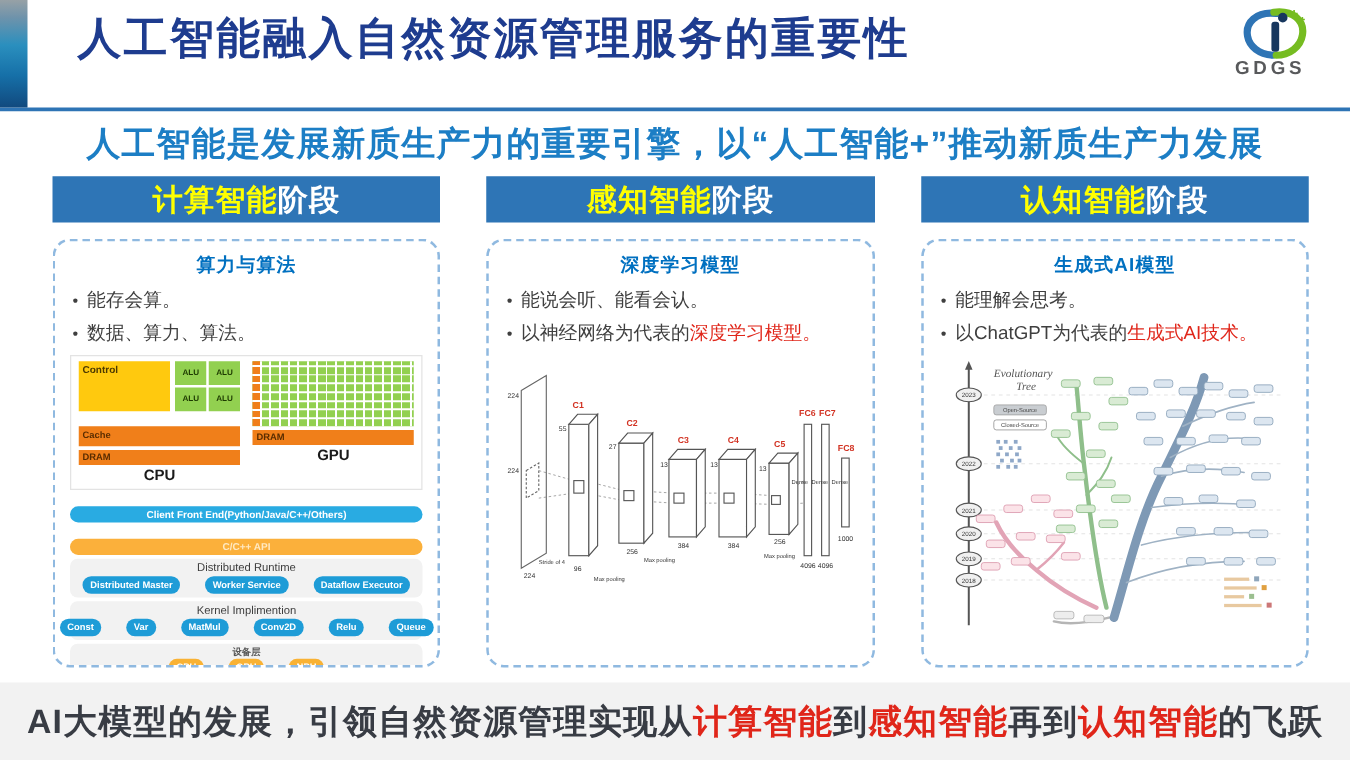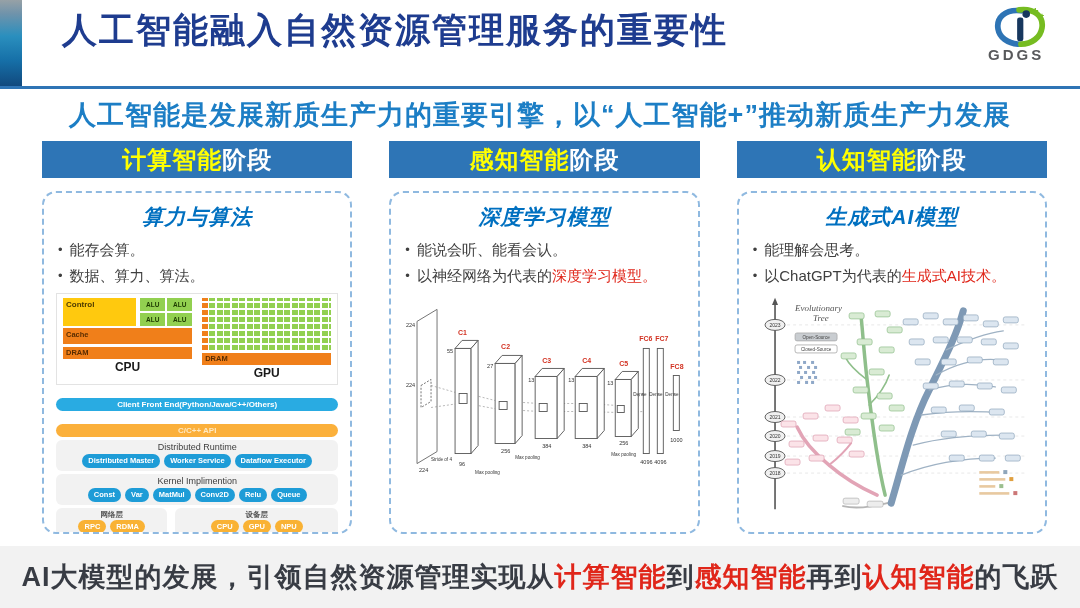--- a/index.html
+++ b/index.html
@@ -21,48 +21,48 @@
 
   
   .row{display:grid;grid-template-columns:1fr 1fr 1fr;column-gap:37px;padding:0 33px 0 42px;}
   .stage-bar{height:37px;background:#2E75B6;display:flex;align-items:center;justify-content:center;
     font-size:24px;font-weight:800;letter-spacing:1px;margin-bottom:13px;}
   .stage-bar .hl{color:#FFFF00;}
   .stage-bar .rest{color:#ffffff;}
 
   .card{height:343px;border:2px dashed #8FB9E0;border-radius:14px;background:#fff;
     padding:8px 12px;box-sizing:border-box;overflow:hidden;}
-  .card-title{text-align:center;color:#0070C0;font-weight:800;font-size:21px;letter-spacing:1px;margin:2px 0 8px;font-style:italic;}
+  .card-title{text-align:center;color:#0070C0;font-weight:800;font-size:15px;letter-spacing:1px;margin:2px 0 8px;}
   .bullet{display:flex;font-size:15px;color:#3F3F3F;line-height:1.5;margin:3px 0;}
   .bullet .dot{margin:0 7px 0 2px;color:#3F3F3F;font-size:13px;line-height:1.7;}
   .red{color:#E0261A;}
 
   
   .diagram{margin-top:6px;}
   .hwpanel{display:flex;gap:10px;border:1px solid #E3E3E3;background:#fff;padding:4px 6px;}
   .hw-col{flex:1;min-width:0;}
-  .hw-top{display:flex;gap:4px;height:28px;}
+  .hw-top{display:flex;gap:4px;height:40px;}
   .ctrl{flex:1.35;background:#FFC90E;color:#4d3a00;font-size:8px;font-weight:700;padding:2px 0 0 3px;box-sizing:border-box;}
   .alus{flex:1;display:grid;grid-template-columns:1fr 1fr;grid-template-rows:1fr 1fr;gap:2px;}
   .alu{background:#92D050;color:#1d3a00;font-size:6.5px;font-weight:700;display:flex;align-items:center;justify-content:center;}
-  .cache{height:16px;margin-top:2px;background:#F07F1A;color:#5a2d00;font-size:7.5px;font-weight:700;padding:2px 0 0 3px;box-sizing:border-box;}
+  .cache{height:16px;margin-top:12px;background:#F07F1A;color:#5a2d00;font-size:7.5px;font-weight:700;padding:2px 0 0 3px;box-sizing:border-box;}
   .dram{height:12px;margin-top:3px;background:#F07F1A;color:#5a2d00;font-size:7.5px;font-weight:700;padding:1px 0 0 3px;box-sizing:border-box;}
   .hw-label{height:14px;margin-top:1px;text-align:center;font-size:12px;font-weight:800;color:#1a1a1a;}
   .gpu-grid{position:relative;height:52px;background-color:#92D050;
     background-image:repeating-linear-gradient(0deg,transparent 0 5.5px,#ffffff 5.5px 7px),
                      repeating-linear-gradient(90deg,transparent 0 6px,#ffffff 6px 7.5px);}
   .gpu-ctrl-col{position:absolute;left:0;top:0;bottom:0;width:6px;
     background-image:repeating-linear-gradient(0deg,#F07F1A 0 5.5px,#ffffff 5.5px 7px);}
   .bar{height:13px;margin-top:13px;border-radius:7px;display:flex;align-items:center;justify-content:center;
     font-size:8px;font-weight:700;}
   .bar.client{background:#29ABE2;color:#ffffff;}
   .bar.api{background:#FBB03B;color:#FFE9C2;}
   .sect{margin-top:3px;background:#F2F2F2;border-radius:6px;padding:2px 3px 3px;}
   .sect-title{text-align:center;font-size:9px;font-weight:400;color:#3d3d3d;line-height:11px;}
-  .chips{display:flex;justify-content:center;gap:4px;margin-top:1px;flex-wrap:nowrap;}
+  .chips{display:flex;justify-content:center;gap:20px;margin-top:1px;flex-wrap:nowrap;}
   .chip{background:#1E9CD7;color:#fff;font-size:7.5px;font-weight:700;border-radius:7px;
     padding:2px 6px;white-space:nowrap;line-height:1.3;}
   .chip.orange{background:#F9B234;}
   .groups{display:flex;gap:8px;margin-top:3px;}
   .group{background:#F2F2F2;border-radius:6px;padding:2px 4px 3px;}
   .group.net{flex:2;}
   .group.dev{flex:3;}
   .group-label{text-align:center;font-size:7.5px;font-weight:700;color:#555;line-height:9px;}
 
   
@@ -166,27 +166,20 @@
             <span class="chip">Const</span>
             <span class="chip">Var</span>
             <span class="chip">MatMul</span>
             <span class="chip">Conv2D</span>
             <span class="chip">Relu</span>
             <span class="chip">Queue</span>
           </div>
         </div>
 
         <div class="groups">
-          <div class="group net">
-            <div class="group-label">网络层</div>
-            <div class="chips">
-              <span class="chip orange">RPC</span>
-              <span class="chip orange">RDMA</span>
-            </div>
-          </div>
           <div class="group dev">
             <div class="group-label">设备层</div>
             <div class="chips">
               <span class="chip orange">CPU</span>
               <span class="chip orange">GPU</span>
               <span class="chip orange">NPU</span>
             </div>
           </div>
         </div>
       </div>

